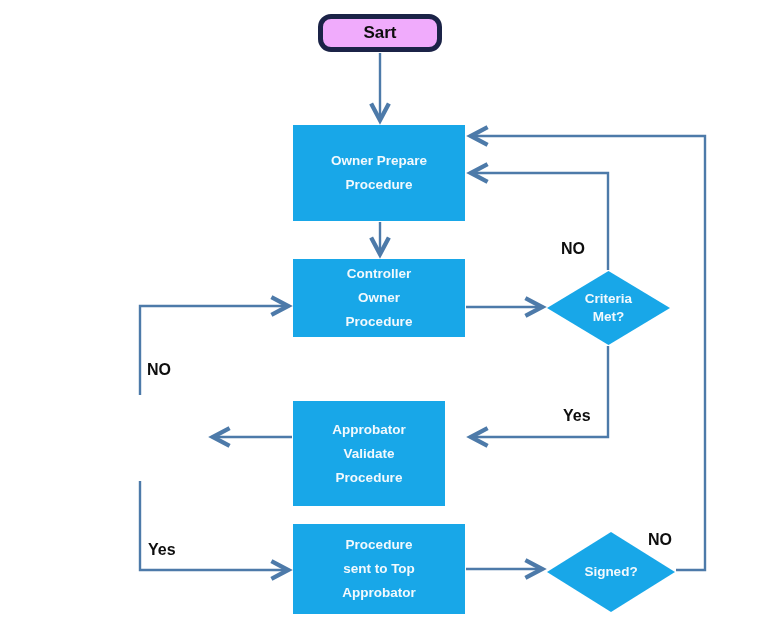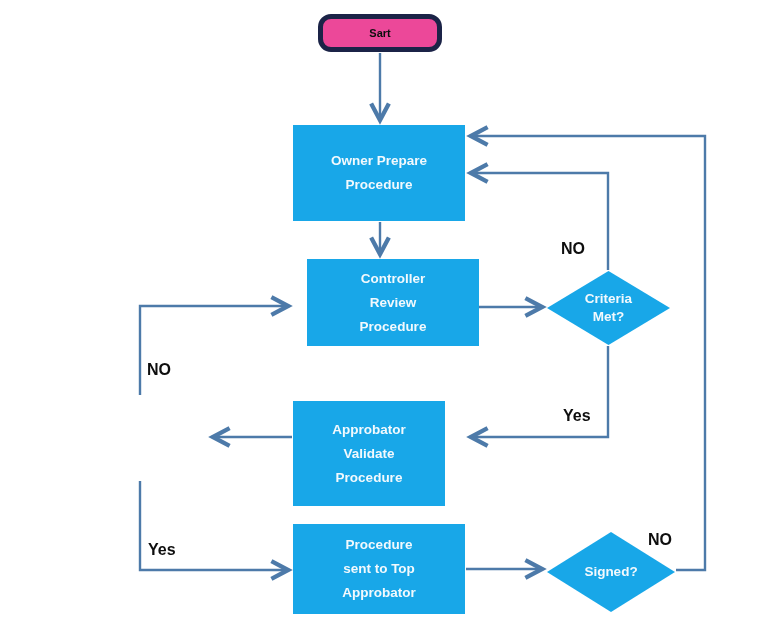--- a/index.html
+++ b/index.html
@@ -9,34 +9,34 @@
     width: 768px;
     height: 637px;
     background: #ffffff;
     font-family: "Liberation Sans", sans-serif;
     overflow: hidden;
   }
   .layer { position:absolute; left:0; top:0; width:768px; height:637px; pointer-events:none; }
 
   .start-node {
     position:absolute; left:318px; top:14px; width:124px; height:38px;
-    background:#ec4899; border:5px solid #1b2347; border-radius:13px;
+    background:#f0abfc; border:5px solid #1b2347; border-radius:13px;
     display:flex; align-items:center; justify-content:center;
-    color:#0d0d0d; font-weight:bold; font-size:11px;
+    color:#0d0d0d; font-weight:bold; font-size:17px;
   }
 
   .process {
     position:absolute;
     background:#18a7e8;
     color:#f2f9fd;
     display:flex; flex-direction:column; align-items:center; justify-content:center;
     text-align:right; font-weight:bold; font-size:13.5px; line-height:24px;
   }
   .p-owner      { left:293px; top:125px; width:172px; height:96px; }
-  .p-controller { left:307px; top:259px; width:172px; height:87px; }
+  .p-controller { left:293px; top:259px; width:172px; height:78px; }
   .p-approbator { left:293px; top:385px; width:152px; height:105px;margin-top:16px; }
   .p-topmgmt    { left:293px; top:524px; width:172px; height:90px; }
 
   .decision {
     position:absolute;
     background:#18a7e8;
     clip-path: polygon(50% 0, 100% 50%, 50% 100%, 0 50%);
     display:flex; flex-direction:column; align-items:center; justify-content:center;
     text-align:center; color:#f2f9fd; font-weight:bold; font-size:13.5px; line-height:18px;
   }
@@ -83,21 +83,21 @@
     <span>Sart</span>
   </div>
 
   <div class="process p-owner">
     <div>Owner Prepare</div>
     <div>Procedure</div>
   </div>
 
   <div class="process p-controller">
     <div>Controller</div>
-    <div>Review</div>
+    <div>Owner</div>
     <div>Procedure</div>
   </div>
 
   <div class="process p-approbator">
     <div>Approbator</div>
     <div>Validate</div>
     <div>Procedure</div>
   </div>
 
   <div class="process p-topmgmt">

